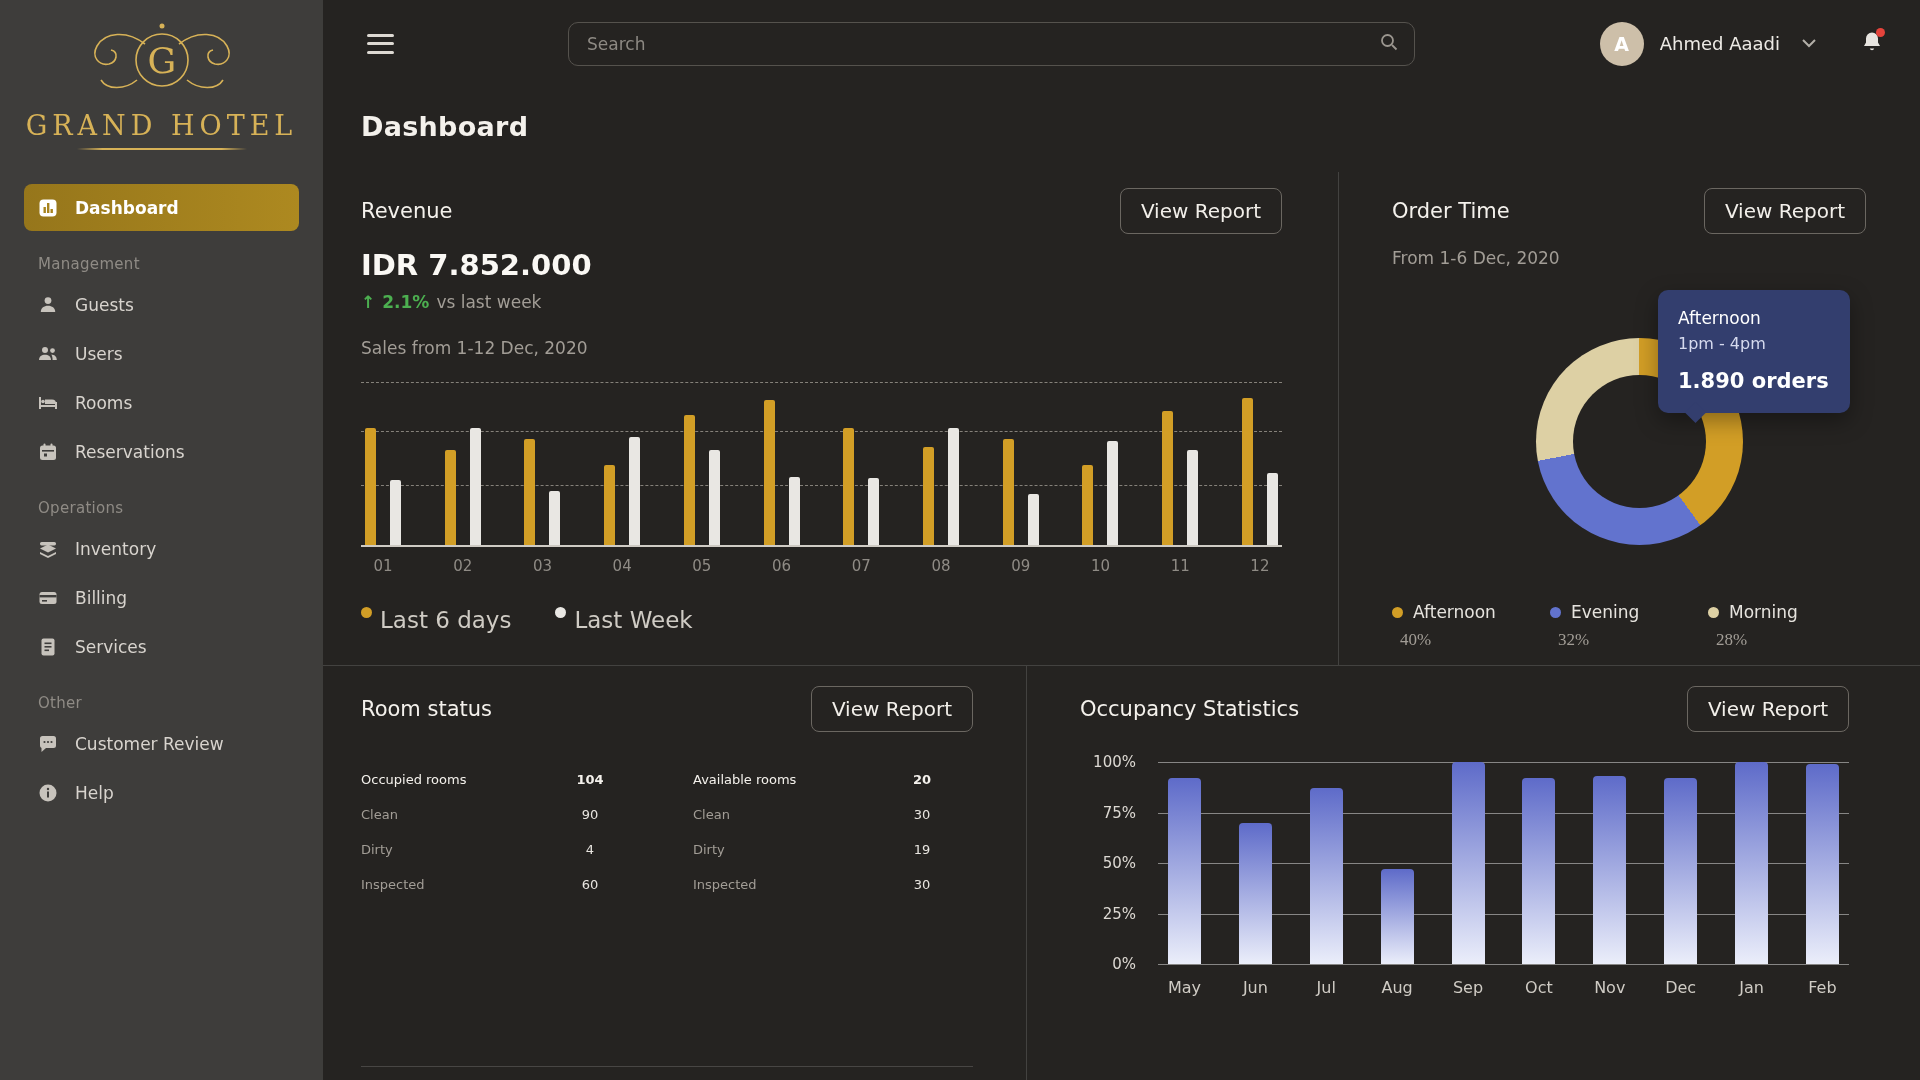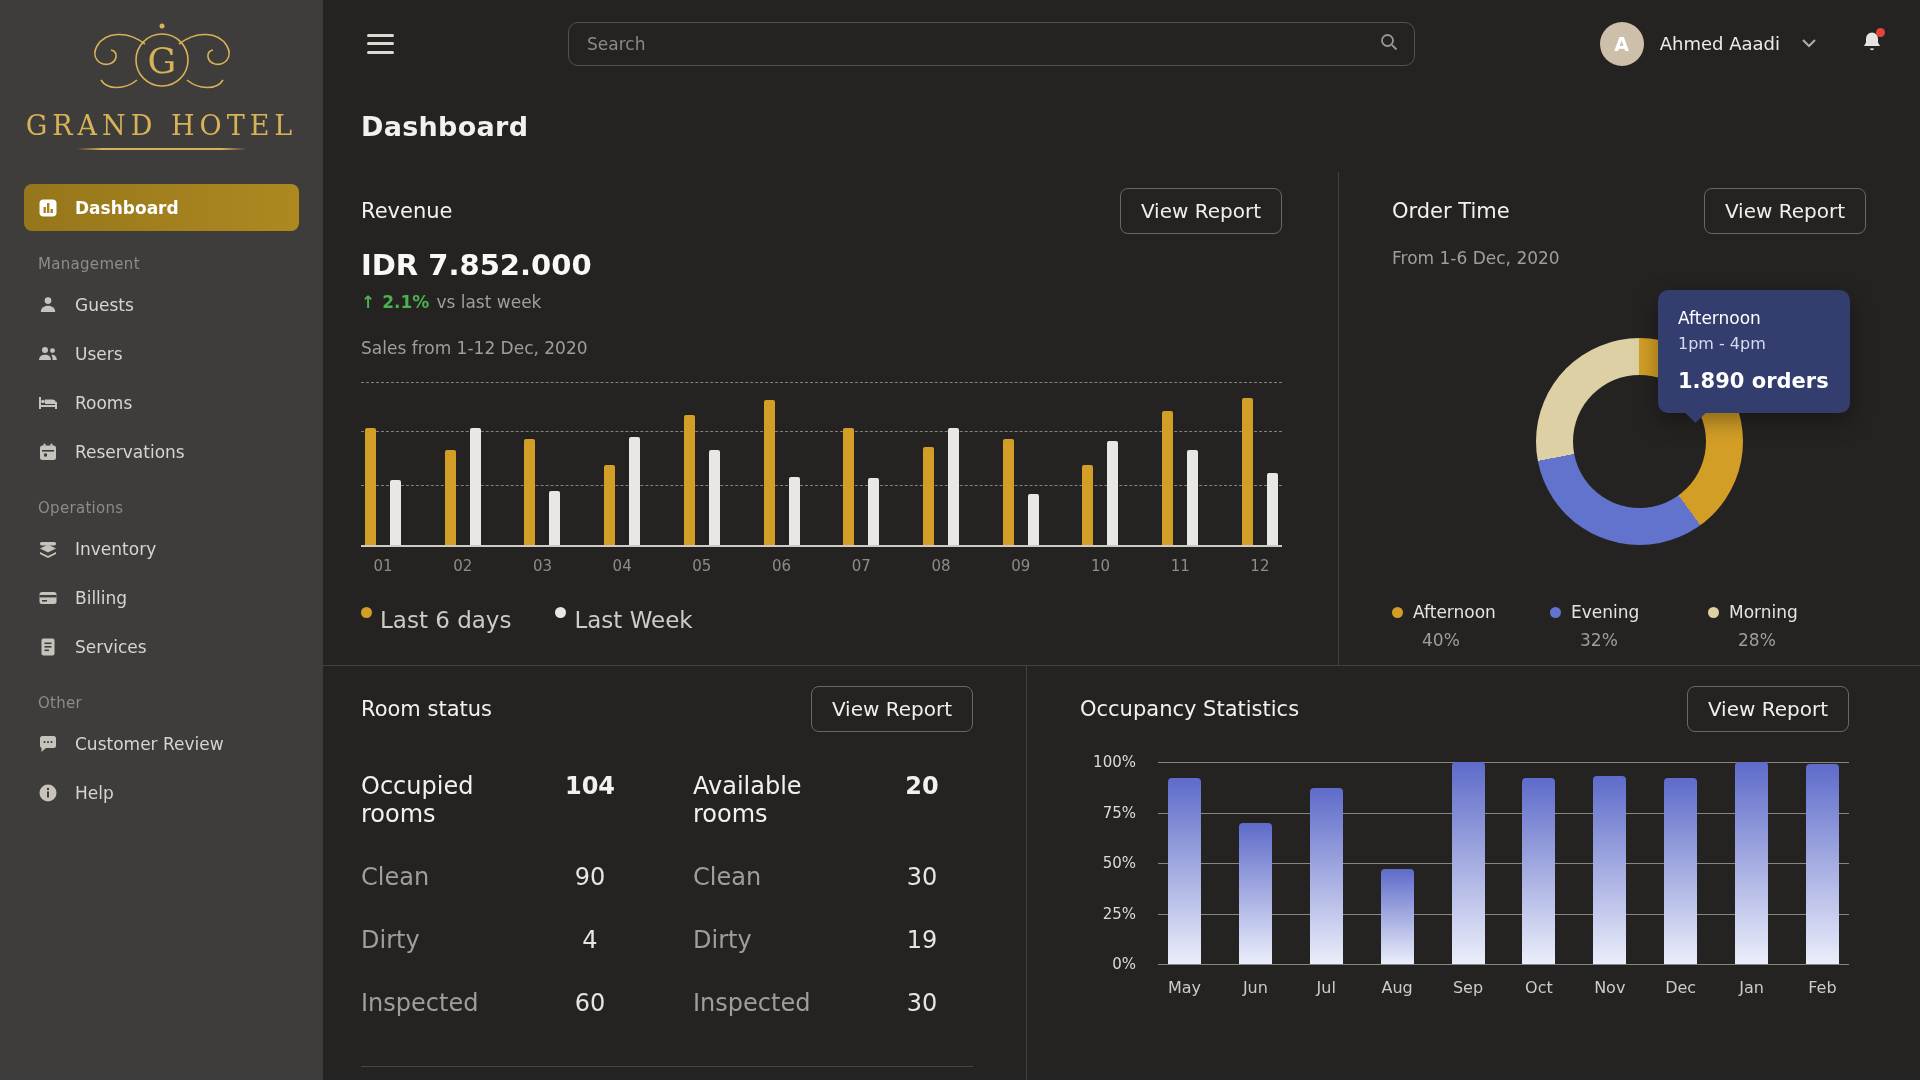--- a/index.html
+++ b/index.html
@@ -69,24 +69,24 @@
   .donut-area { position:relative; height:300px; margin-top:20px; }
   .donut { position:absolute; left:144px; top:50px; width:207px; height:207px; border-radius:50%; }
   .donut::after { content:""; position:absolute; inset:37px; border-radius:50%; background:#252321; }
   .tooltip { position:absolute; left:266px; top:2px; width:192px; background:#333E6E; border-radius:10px; padding:18px 20px 20px; z-index:5; box-shadow:0 8px 22px rgba(0,0,0,.35); }
   .tooltip::after { content:""; position:absolute; left:30px; bottom:-7px; width:15px; height:15px; background:#333E6E; transform:rotate(45deg); }
   .tt-title { font-size:17px; font-weight:500; color:#FFFFFF; }
   .tt-range { font-size:16px; color:#D6DAEE; margin-top:6px; }
   .tt-orders { font-size:21px; font-weight:bold; color:#FFFFFF; margin-top:16px; }
   .donut-legend { display:grid; grid-template-columns:repeat(3,1fr); margin-top:14px; }
   .dl-top { display:flex; align-items:center; gap:10px; color:#E6E3DE; font-size:17px; }
-  .dl-pct { color:#A29D96; font-size:17px; margin:8px 0 0 30px; }
+  .dl-pct { color:#A29D96; font-size:17px; margin:8px 0 0 8px;font-family:Liberation Serif, serif; }
   
   .rs-inner { width:612px; }
-  .rs-table { display:grid; grid-template-columns:178px 102px 52px 178px 102px; row-gap:35px; margin-top:40px; font-size:24px; }
+  .rs-table { display:grid; grid-template-columns:178px 102px 52px 178px 102px; row-gap:20px; margin-top:40px; font-size:13px; }
   .rs-label { color:#A29D96; }
   .rs-value { color:#E8E5E0; text-align:center; }
   .rs-strong { color:#F4F1EC; }
   .rs-strong.rs-value { font-weight:bold; }
   .rs-bottom-line { position:absolute; left:38px; width:612px; bottom:14px; border-top:1px solid rgba(255,255,255,.16); }
   
   .occ-chart { display:flex; gap:22px; margin-top:30px; }
   .oy { position:relative; width:56px; height:202px; flex:0 0 auto; }
   .oylabel { position:absolute; right:0; transform:translateY(-50%); color:#DDD9D3; font-size:15px; }
   .ochart-col { flex:1; min-width:0; }

